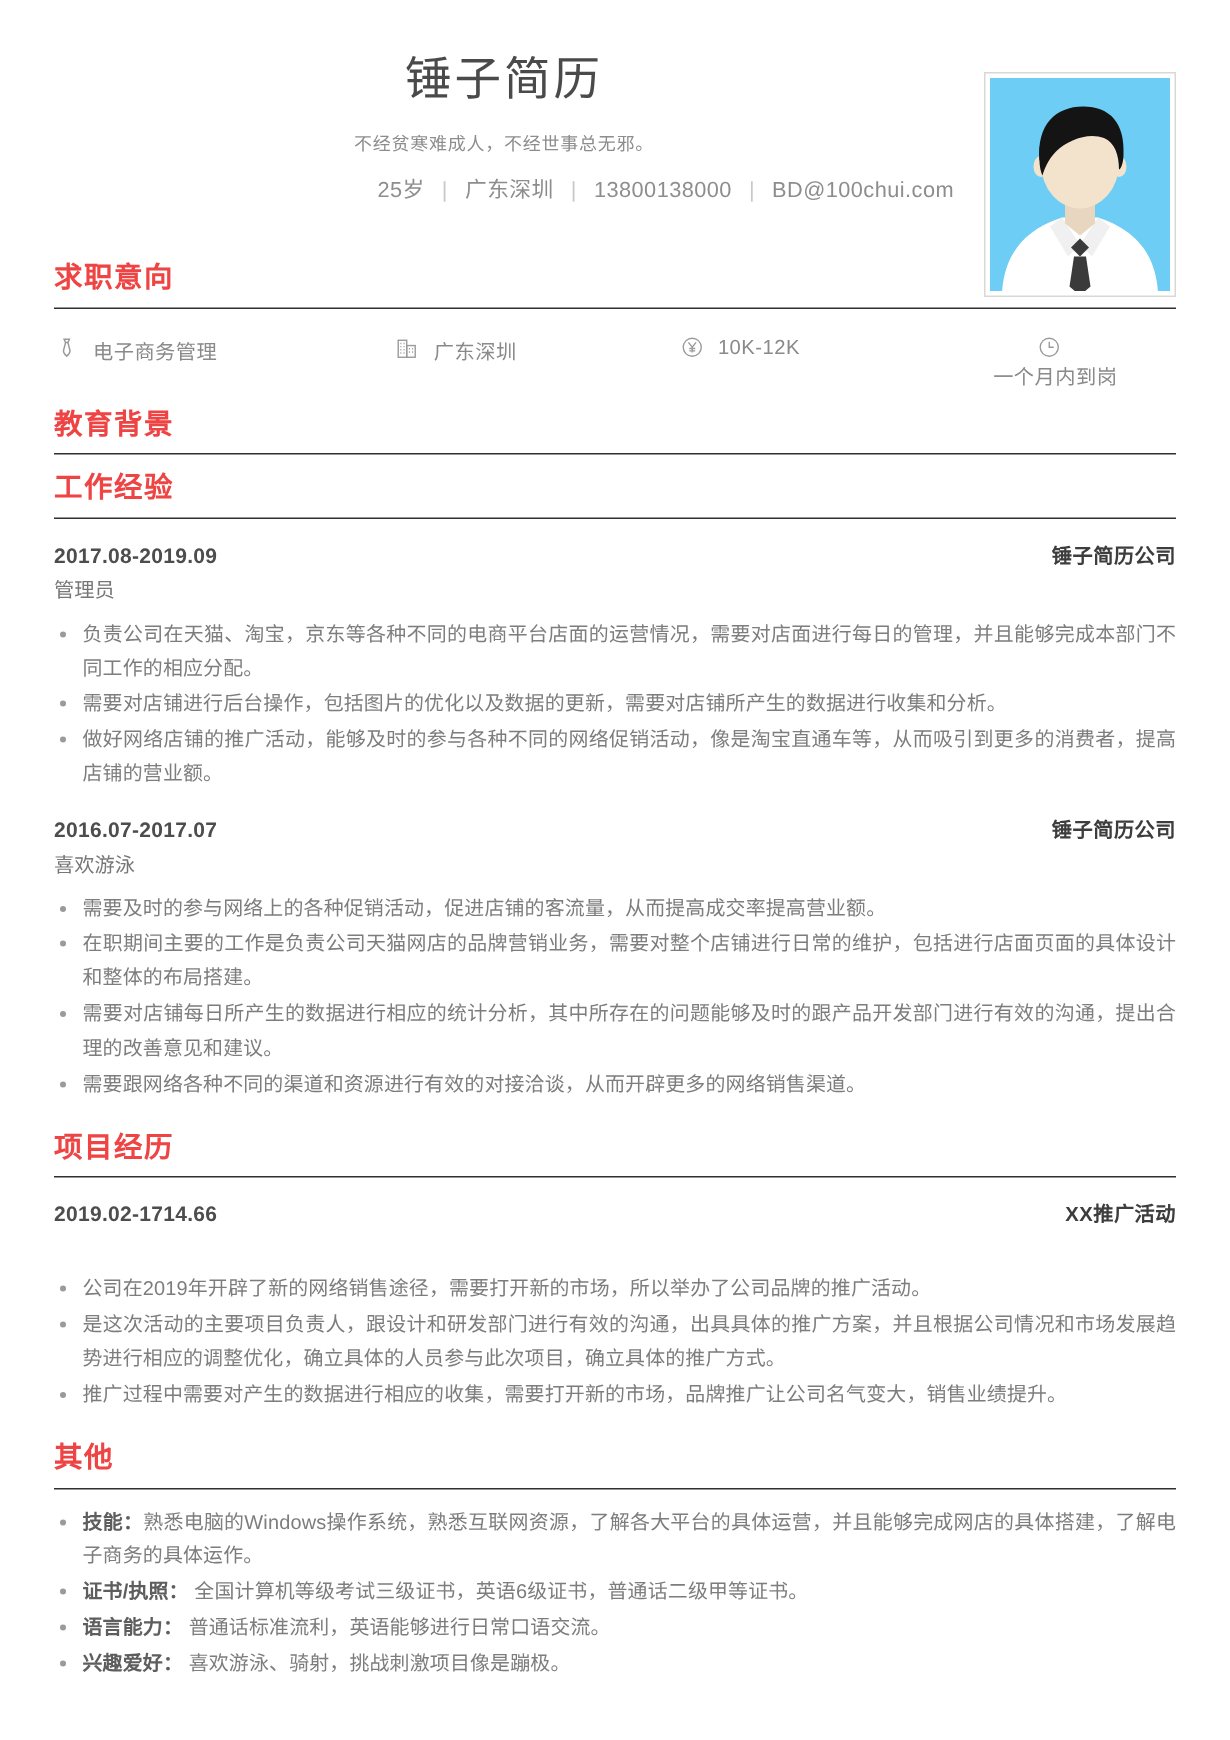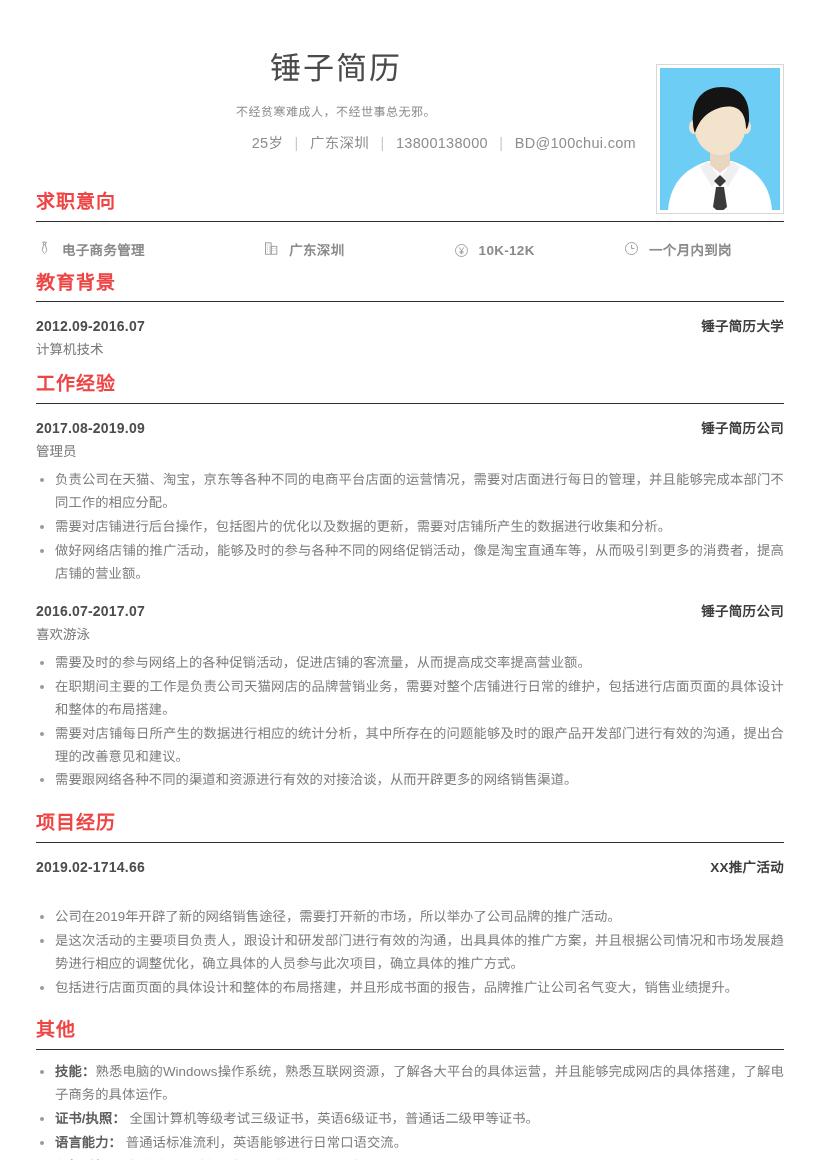--- a/index.html
+++ b/index.html
@@ -13,21 +13,21 @@
     height: 1160px;
     font-family: "Liberation Sans", "DejaVu Sans", sans-serif;
     color: #555;
     -webkit-font-smoothing: antialiased;
   }
   .page {
     width: 820px;
     height: 1160px;
     position: relative;
     background: #fff;
-    padding: 16px 36px;
+    padding: 0 36px;
   }
 
   
   .header {
     position: relative;
     height: 172px;
     padding-top: 34px;
   }
   .header-text {
     width: 600px;
@@ -95,35 +95,34 @@
   }
   .section-rule {
     height: 0;
     border-top: 1.6px solid #2f2f2f;
     margin: 0 0 0 0;
   }
 
   
   .intent-row {
     display: flex;
-    align-items: flex-end;
+    align-items: flex-start;
     padding: 17px 0 10px 0;
-    font-weight: bold;
   }
   .intent-item {
     display: flex;
     align-items: center;
     font-size: 13.5px;
     color: #8a8a8a;
     letter-spacing: .3px;
   }
   .intent-item:nth-child(1) { width: 240px; }
   .intent-item:nth-child(2) { width: 200px; }
   .intent-item:nth-child(3) { width: 180px; }
-  .intent-item:nth-child(4) { width: 170px; }
+  .intent-item:nth-child(4) { width: 170px; flex-direction: column; }
   .intent-icon {
     width: 17px; height: 17px;
     margin-right: 9px;
     flex: 0 0 17px;
     display: inline-block;
   }
   .intent-icon svg { display: block; width: 17px; height: 17px; }
 
   
   .entry { padding-top: 13px; }
@@ -283,27 +282,20 @@
         <span>一个月内到岗</span>
       </div>
 
     </div>
   </div>
 
   <div class="section">
     <div class="section-title">教育背景</div>
     <div class="section-rule"></div>
 
-    <div class="entry">
-      <div class="entry-head">
-        <span class="entry-date">2012.09-2016.07</span>
-        <span class="entry-org">锤子简历大学</span>
-      </div>
-      <div class="entry-role">计算机技术</div>
-    </div>
     <div class="gap-sm"></div>
   </div>
 
   <div class="section">
     <div class="section-title">工作经验</div>
     <div class="section-rule"></div>
 
     <div class="entry">
       <div class="entry-head">
         <span class="entry-date">2017.08-2019.09</span>
@@ -339,21 +331,21 @@
 
     <div class="entry">
       <div class="entry-head">
         <span class="entry-date">2019.02-1714.66</span>
         <span class="entry-org">XX推广活动</span>
       </div>
       <div class="entry-role empty"></div>
       <ul class="bullets">
         <li>公司在2019年开辟了新的网络销售途径，需要打开新的市场，所以举办了公司品牌的推广活动。</li>
         <li>是这次活动的主要项目负责人，跟设计和研发部门进行有效的沟通，出具具体的推广方案，并且根据公司情况和市场发展趋势进行相应的调整优化，确立具体的人员参与此次项目，确立具体的推广方式。</li>
-        <li>包括进行店面页面的具体设计和整体的布局搭建，并且形成书面的报告，品牌推广让公司名气变大，销售业绩提升。</li>
+        <li>推广过程中需要对产生的数据进行相应的收集，需要打开新的市场，品牌推广让公司名气变大，销售业绩提升。</li>
       </ul>
     </div>
     <div class="gap-md"></div>
   </div>
 
   <div class="section">
     <div class="section-title">其他</div>
     <div class="section-rule"></div>
 
     <ul class="bullets" style="margin-top:11px;">

